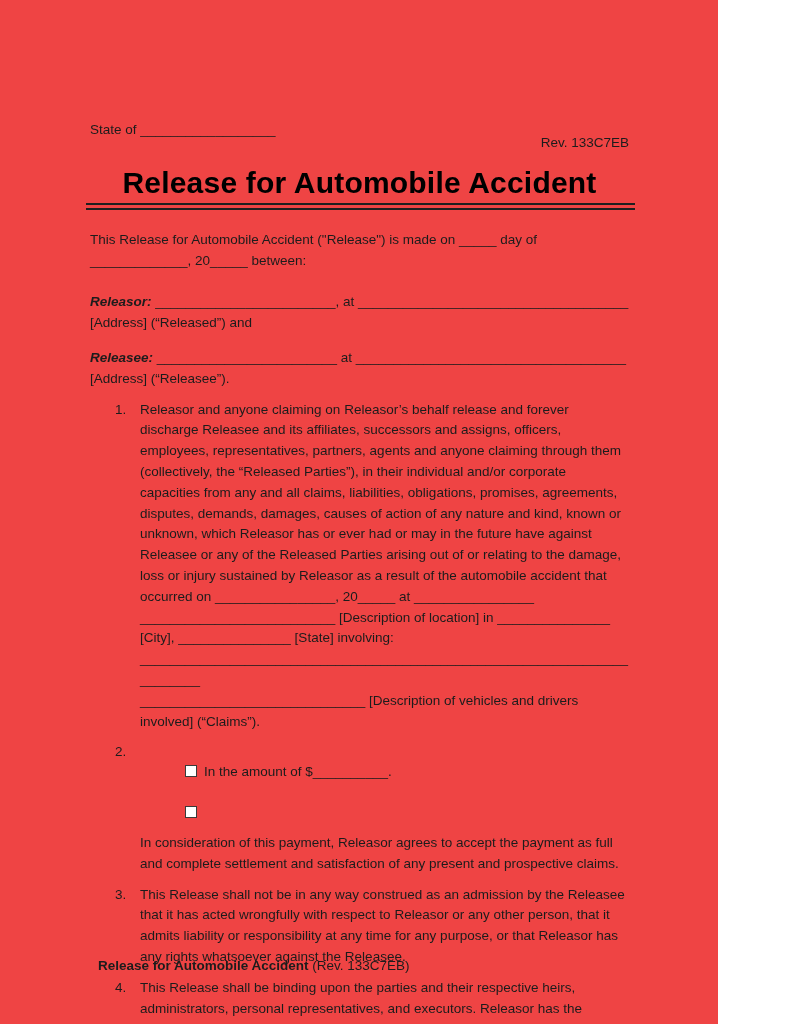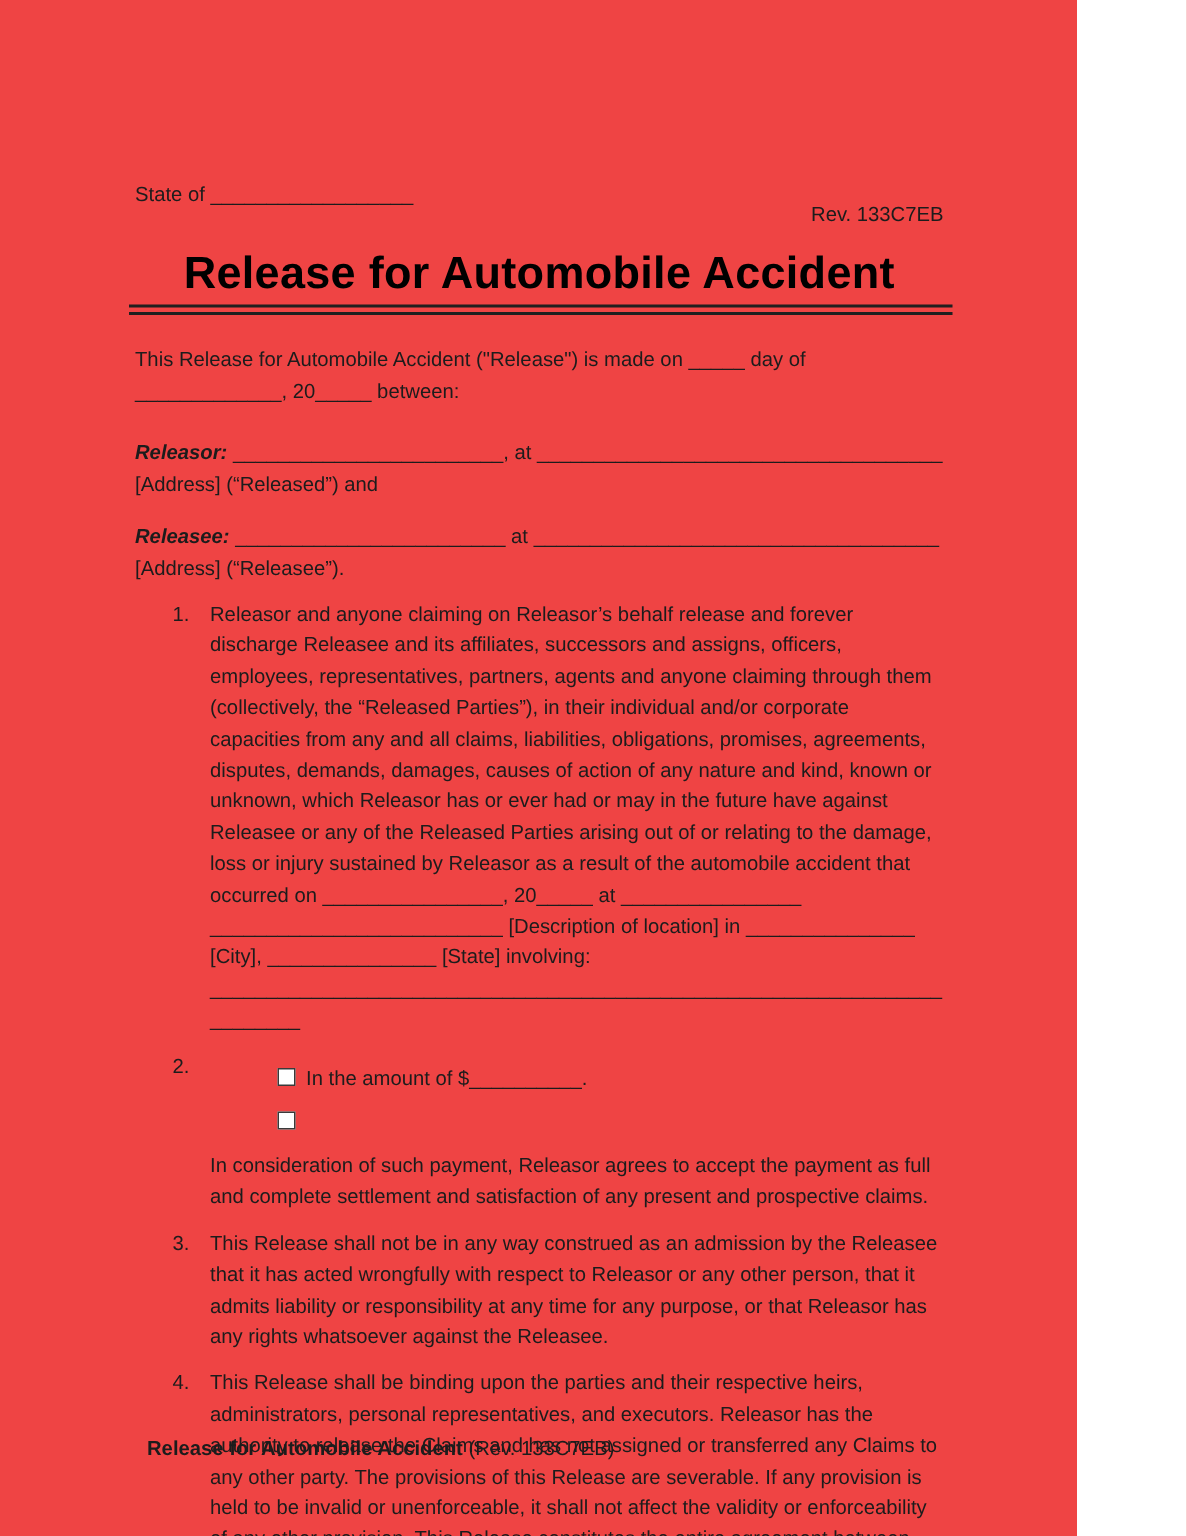--- a/index.html
+++ b/index.html
@@ -39,21 +39,21 @@
   p { margin: 0; }
   .intro { margin-top: 20px; }
   .party { margin-top: 21px; }
   .party.second { margin-top: 14px; }
   .party-label { font-weight: bold; font-style: italic; }
   .items { margin-top: 6px; padding-left: 25px; }
   .item { display: flex; margin-top: 10px; }
   .item-num { width: 25px; flex: 0 0 25px; }
   .item-body { flex: 1; min-width: 0; }
   .claims-line { word-break: break-all; }
-  .option-row { margin-top: 8px; padding-left: 45px; }
+  .option-row { margin-top: 20px; padding-left: 45px; }
   .checkbox {
     display: inline-block;
     width: 10px;
     height: 10px;
     border: 1px solid #3a3a3a;
     margin-right: 7px;
     vertical-align: -1px;
     background: #ffffff;
   }
   .consideration { margin-top: 9px; }
@@ -83,29 +83,30 @@
 
   <p class="party second"><span class="party-label">Releasee:</span><span> ________________________ at ____________________________________ [Address]</span><span> (“Releasee”).</span></p>
 
   <div class="items">
 
     <div class="item">
       <span class="item-num">1.</span>
       <div class="item-body">
         <p>Releasor and anyone claiming on Releasor’s behalf release and forever discharge Releasee and its affiliates, successors and assigns, officers, employees, representatives, partners, agents and anyone claiming through them (collectively, the “Released Parties”), in their individual and/or corporate capacities from any and all claims, liabilities, obligations, promises, agreements, disputes, demands, damages, causes of action of any nature and kind, known or unknown, which Releasor has or ever had or may in the future have against Releasee or any of the Released Parties arising out of or relating to the damage, loss or injury sustained by Releasor as a result of the automobile accident that occurred on ________________, 20_____ at ________________ __________________________ [Description of location] in _______________ [City], _______________ [State] involving:</p>
         <div class="claims-line">_________________________________________________________________________</div>
+        <div>______________________________ [Description of vehicles and drivers involved] (“Claims”).</div>
       </div>
     </div>
 
     <div class="item">
       <span class="item-num">2.</span>
       <div class="item-body">
         <div class="option-row"><span class="checkbox"></span><span>In the amount of $__________.</span></div>
         <div class="option-row"><span class="checkbox"></span></div>
-        <p class="consideration">In consideration of such payment, Releasor agrees to accept the payment as full and complete settlement and satisfaction of any present and prospective claims.</p>
+        <p class="consideration">In consideration of this payment, Releasor agrees to accept the payment as full and complete settlement and satisfaction of any present and prospective claims.</p>
       </div>
     </div>
 
     <div class="item">
       <span class="item-num">3.</span>
       <div class="item-body">
         <p>This Release shall not be in any way construed as an admission by the Releasee that it has acted wrongfully with respect to Releasor or any other person, that it admits liability or responsibility at any time for any purpose, or that Releasor has any rights whatsoever against the Releasee.</p>
       </div>
     </div>
 

